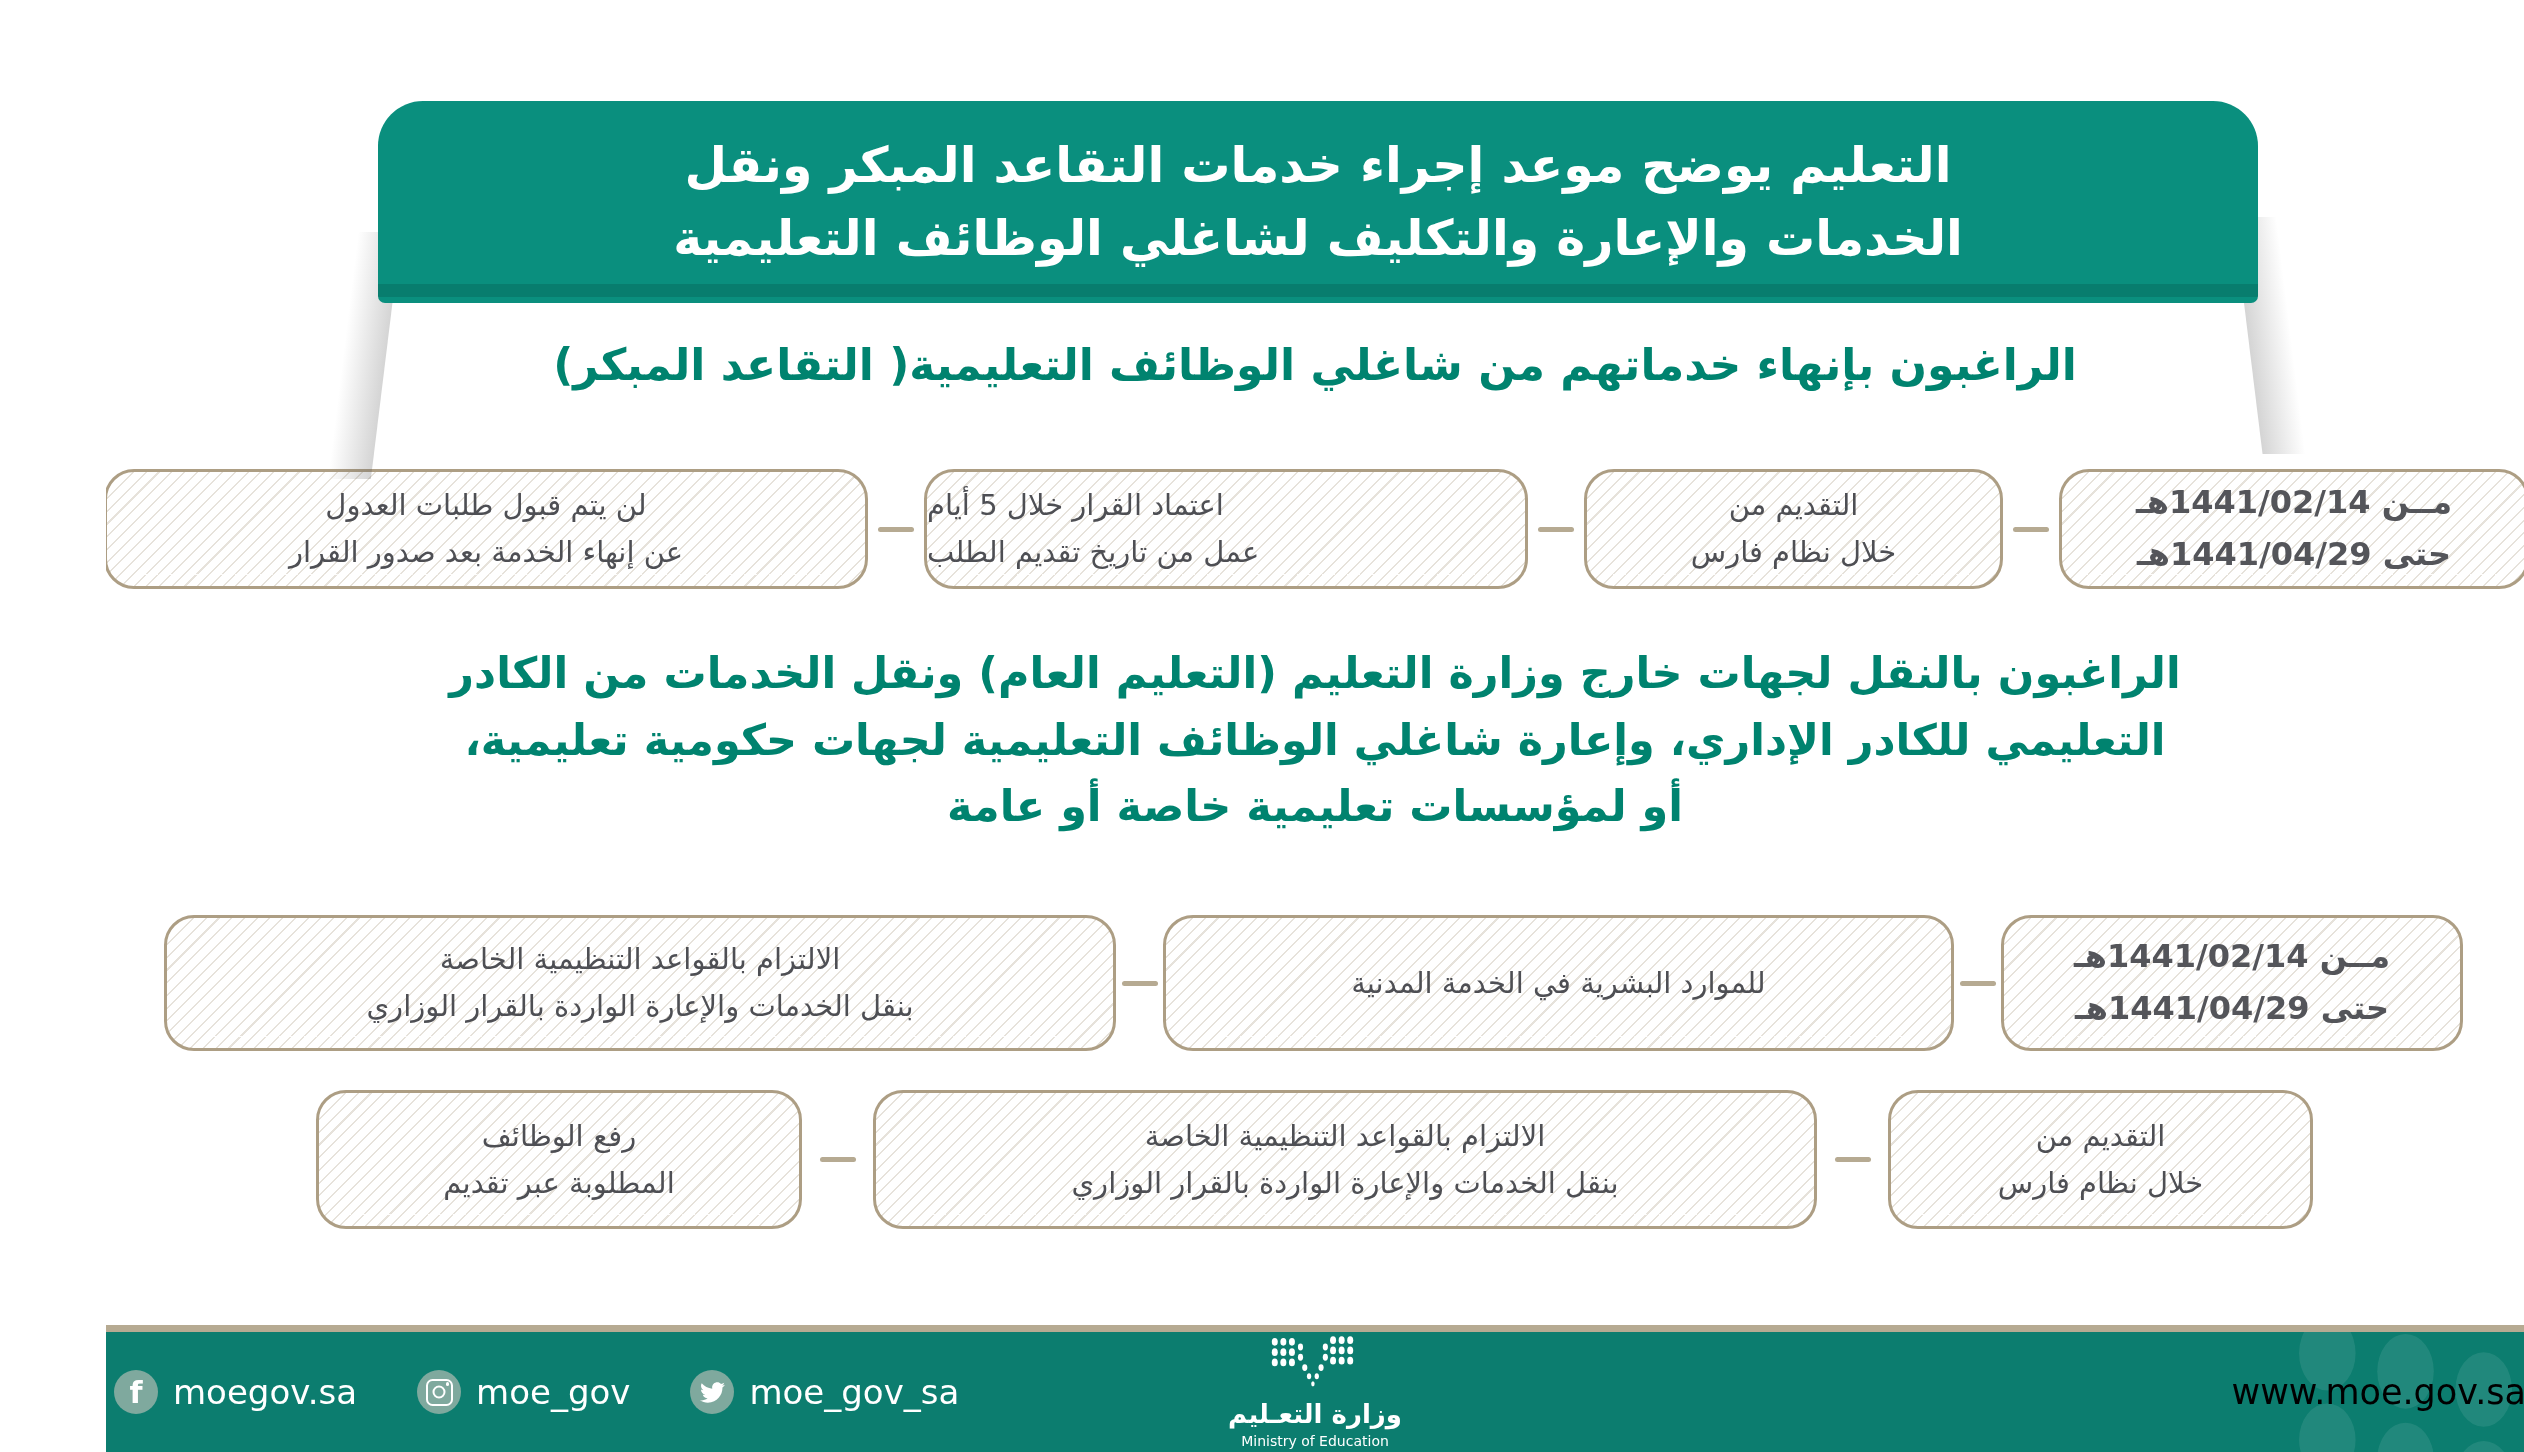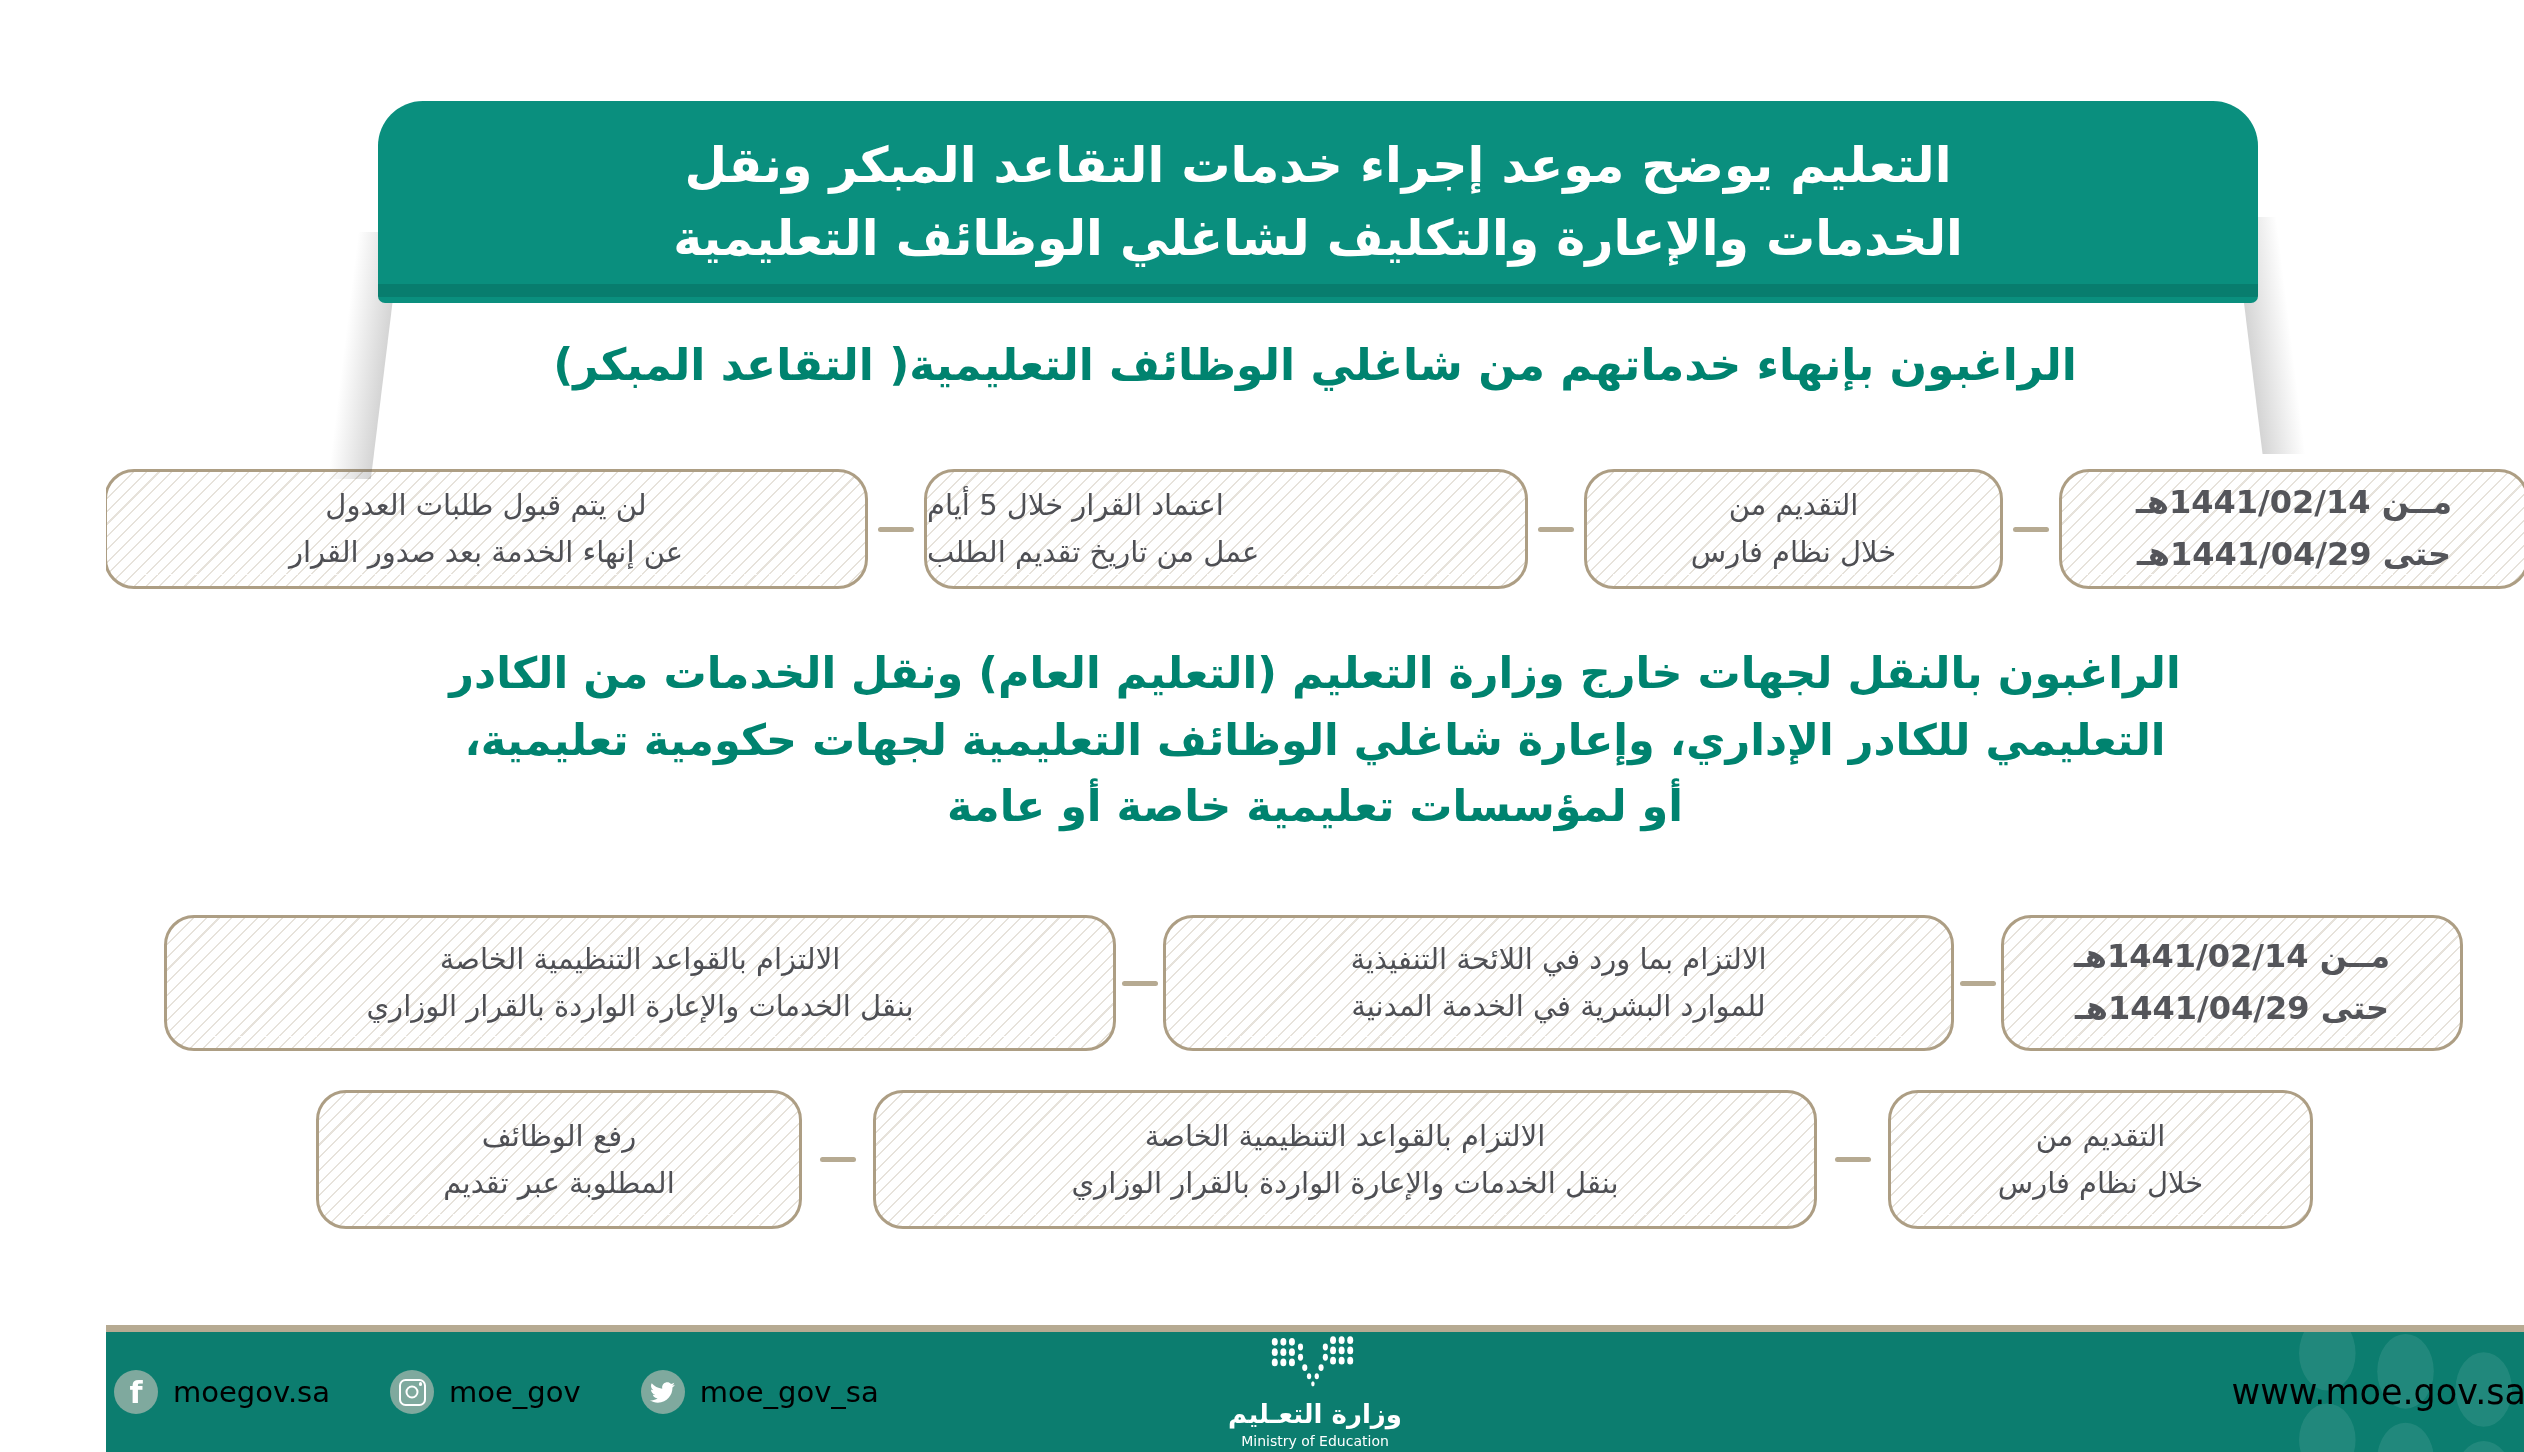--- a/index.html
+++ b/index.html
@@ -51,21 +51,21 @@
   .bw-915{width:462px;} .bw-1567{width:791px;} .bw-1886{width:952px;}
   .bw-841{width:425px;} .bw-1870{width:944px;} .bw-963{width:486px;}
   .dash{align-self:center;width:36px;height:5px;background:#B6AA92;border-radius:2.5px;flex:none;}
   
   .footer{position:absolute;left:0;right:0;bottom:0;}
   .footer-tan{height:7px;background:#B6AA92;}
   .footer-main{height:120px;background:#0C7D6F;position:relative;direction:ltr;overflow:hidden;}
   .social{position:absolute;left:114px;top:50%;transform:translateY(-50%);display:flex;gap:60px;align-items:center;}
   .social-item{display:flex;align-items:center;gap:15px;}
   .circle{width:44px;height:44px;border-radius:50%;background:#7FA99E;display:flex;align-items:center;justify-content:center;flex:none;}
-  .handle{color:#000000;font-size:29px;}
+  .handle{color:#ffffff;font-size:34px;}
   .fb-glyph{color:#ffffff;font-size:30px;font-weight:bold;line-height:1;transform:translateY(1px);}
   .ig-outer{position:relative;width:23px;height:23px;border:2.5px solid #ffffff;border-radius:6.6px;display:block;}
   .ig-lens{position:absolute;left:50%;top:50%;transform:translate(-50%,-50%);width:9px;height:9px;border:2.5px solid #ffffff;border-radius:50%;}
   .ig-dot{position:absolute;right:1.5px;top:1.5px;width:3.5px;height:3.5px;background:#ffffff;border-radius:50%;}
   .brand{position:absolute;left:50%;top:50%;transform:translate(-50%,-50%);text-align:center;color:#ffffff;}
   .brand-ar{font-size:26px;font-weight:bold;margin-top:2px;}
   .brand-en{font-size:14px;margin-top:4px;}
   .website{position:absolute;right:104px;top:50%;transform:translateY(-50%);color:#000000;font-size:35px;}
   .footer-dots{position:absolute;right:0;top:0;height:120px;width:454px;}
 </style>
@@ -109,21 +109,20 @@
   <div>أو لمؤسسات تعليمية خاصة أو عامة</div>
 </div>
 
 <div class="row row2">
   <div class="box emph bw-915">
     <div>مــن 1441/02/14هـ</div>
     <div>حتى 1441/04/29هـ</div>
   </div>
   <span class="dash"></span>
   <div class="box bw-1567">
-    <div>الالتزام بما ورد في اللائحة التنفيذية</div>
     <div>للموارد البشرية في الخدمة المدنية</div>
   </div>
   <span class="dash"></span>
   <div class="box bw-1886">
     <div>الالتزام بالقواعد التنظيمية الخاصة</div>
     <div>بنقل الخدمات والإعارة الواردة بالقرار الوزاري</div>
   </div>
 </div>
 
 <div class="row row3">

